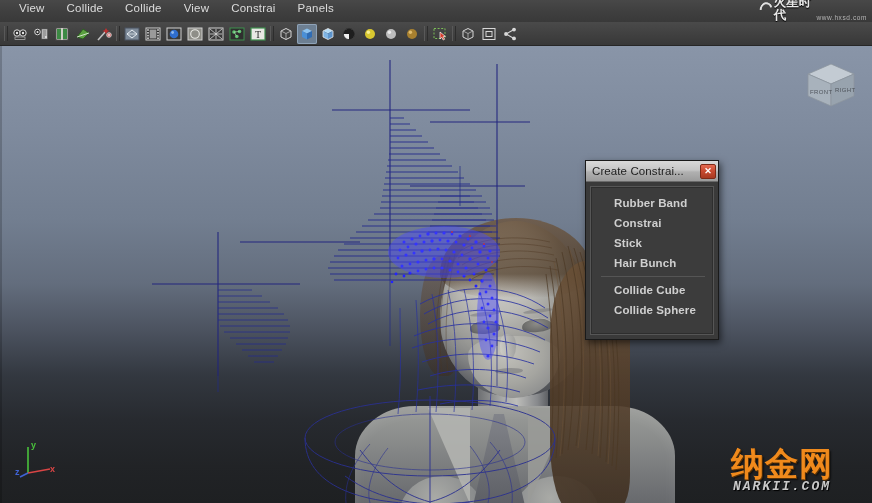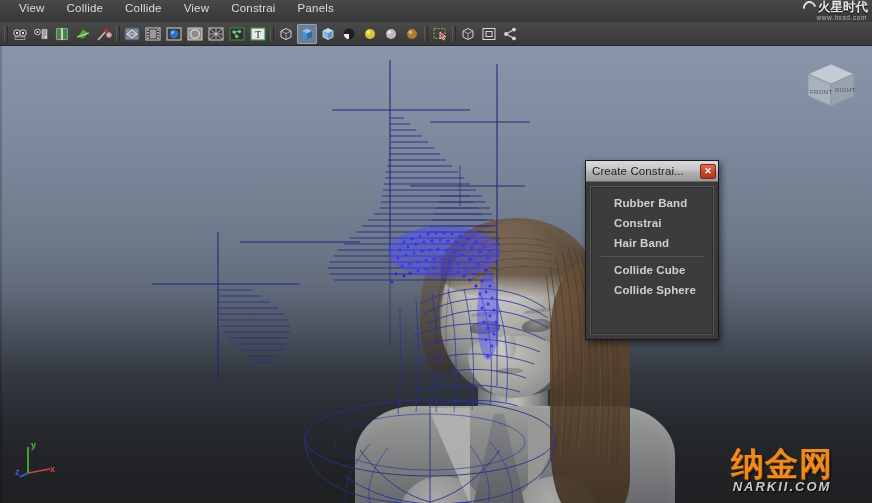--- a/index.html
+++ b/index.html
@@ -32,21 +32,21 @@
     padding: 2px 11px;
     letter-spacing: 0.2px;
     cursor: default;
     white-space: nowrap;
   }
 
   
   .brand {
     position: absolute; right: 4px; top: 1px;
     width: 108px; height: 20px;
-    display: flex; flex-direction: column;
+    display: flex; flex-direction: row;
     align-items: flex-end; justify-content: center;
     line-height: 1;
   }
   .brand-main {
     display: flex; align-items: center;
     color: #e8e8e8;
     font-size: 12.5px;
     font-weight: bold;
     letter-spacing: 0px;
     text-shadow: 0 1px 1px #000;
@@ -289,21 +289,21 @@
     font-family: "DejaVu Sans", sans-serif;
   }
   .wm-en {
     font-size: 13px;
     font-weight: bold;
     font-style: italic;
     color: #c9c9c9;
     letter-spacing: 2px;
     margin-top: -1px;
     text-shadow: 1px 1px 1px #000;
-    font-family: Liberation Sans, sans-serif;
+    font-family: Liberation Mono, monospace;
   }
 
   
   .dialog {
     position: absolute;
     left: 585px; top: 160px;
     width: 134px; height: 180px;
     background: #3a3a3a;
     border: 1px solid #1a1a1a;
     box-shadow: 2px 3px 7px rgba(0,0,0,0.55);
@@ -868,20 +868,21 @@
   </div>
 
   <div class="dialog">
     <div class="dlg-titlebar">
       <div class="dlg-title">Create Constrai...</div>
       <div class="dlg-close">✕</div>
     </div>
     <div class="dlg-body">
       <div class="dlg-item">Rubber Band</div>
       <div class="dlg-item">Constrai</div>
-      <div class="dlg-item">Hair Band</div>
+      <div class="dlg-item">Stick</div>
+      <div class="dlg-item">Hair Bunch</div>
       <div class="dlg-divider"></div>
       <div class="dlg-item">Collide Cube</div>
       <div class="dlg-item">Collide Sphere</div>
     </div>
   </div>
 
 </div>
 
 </body></html>

